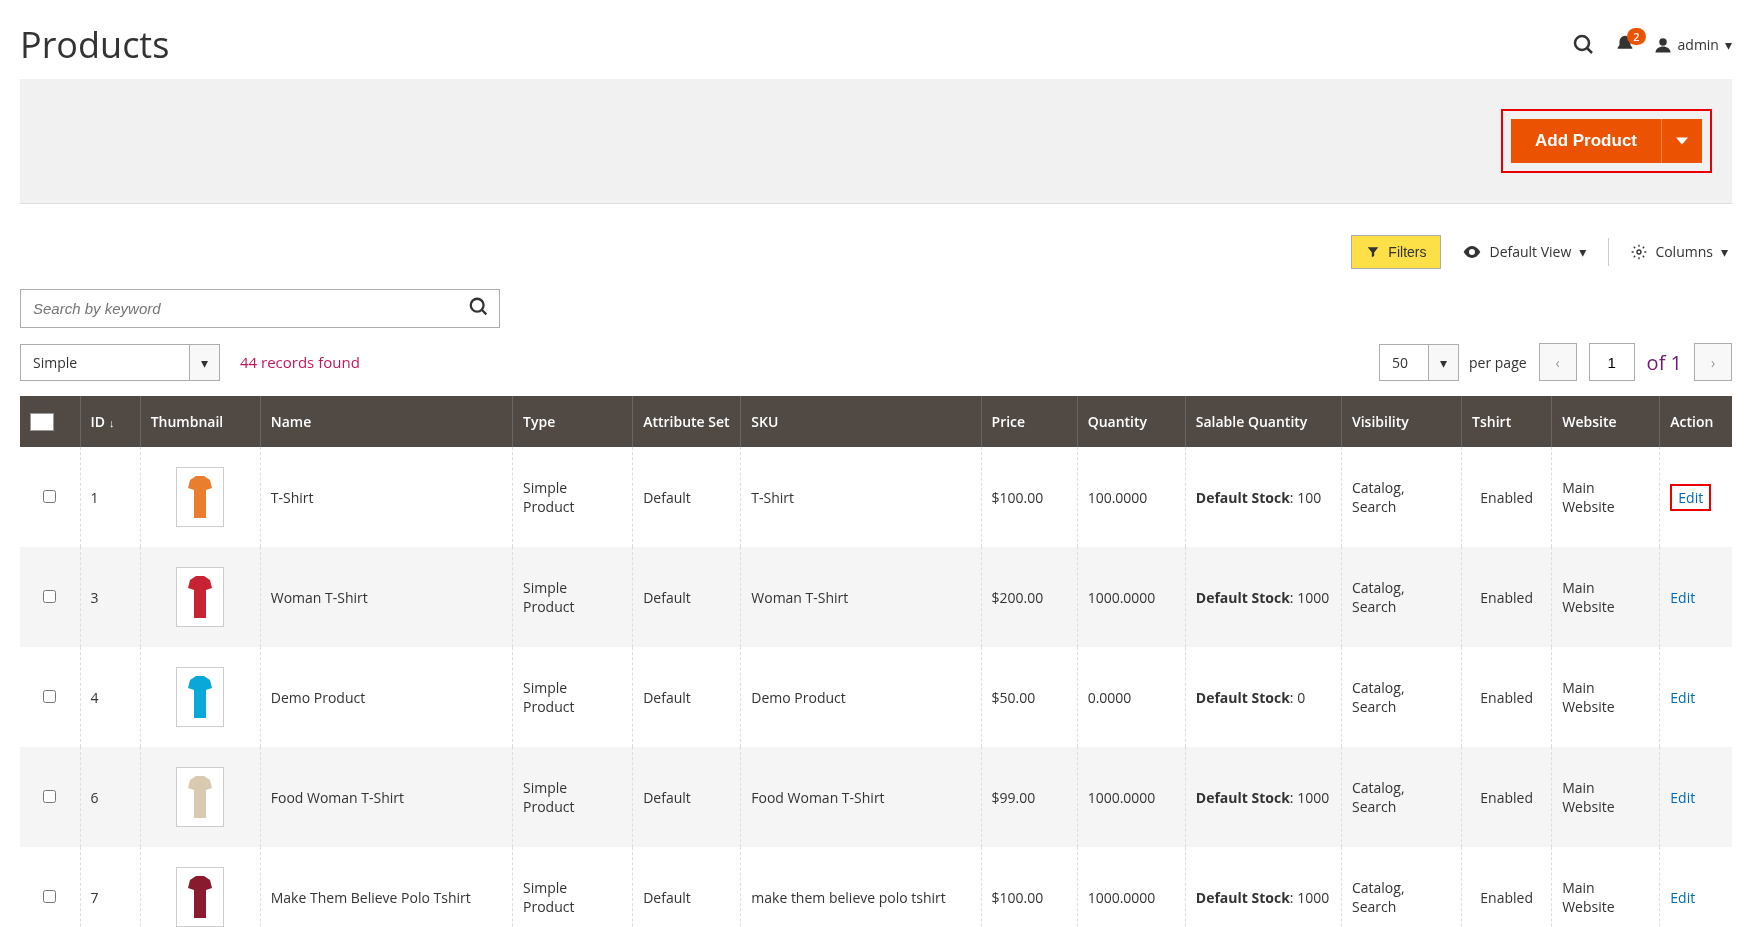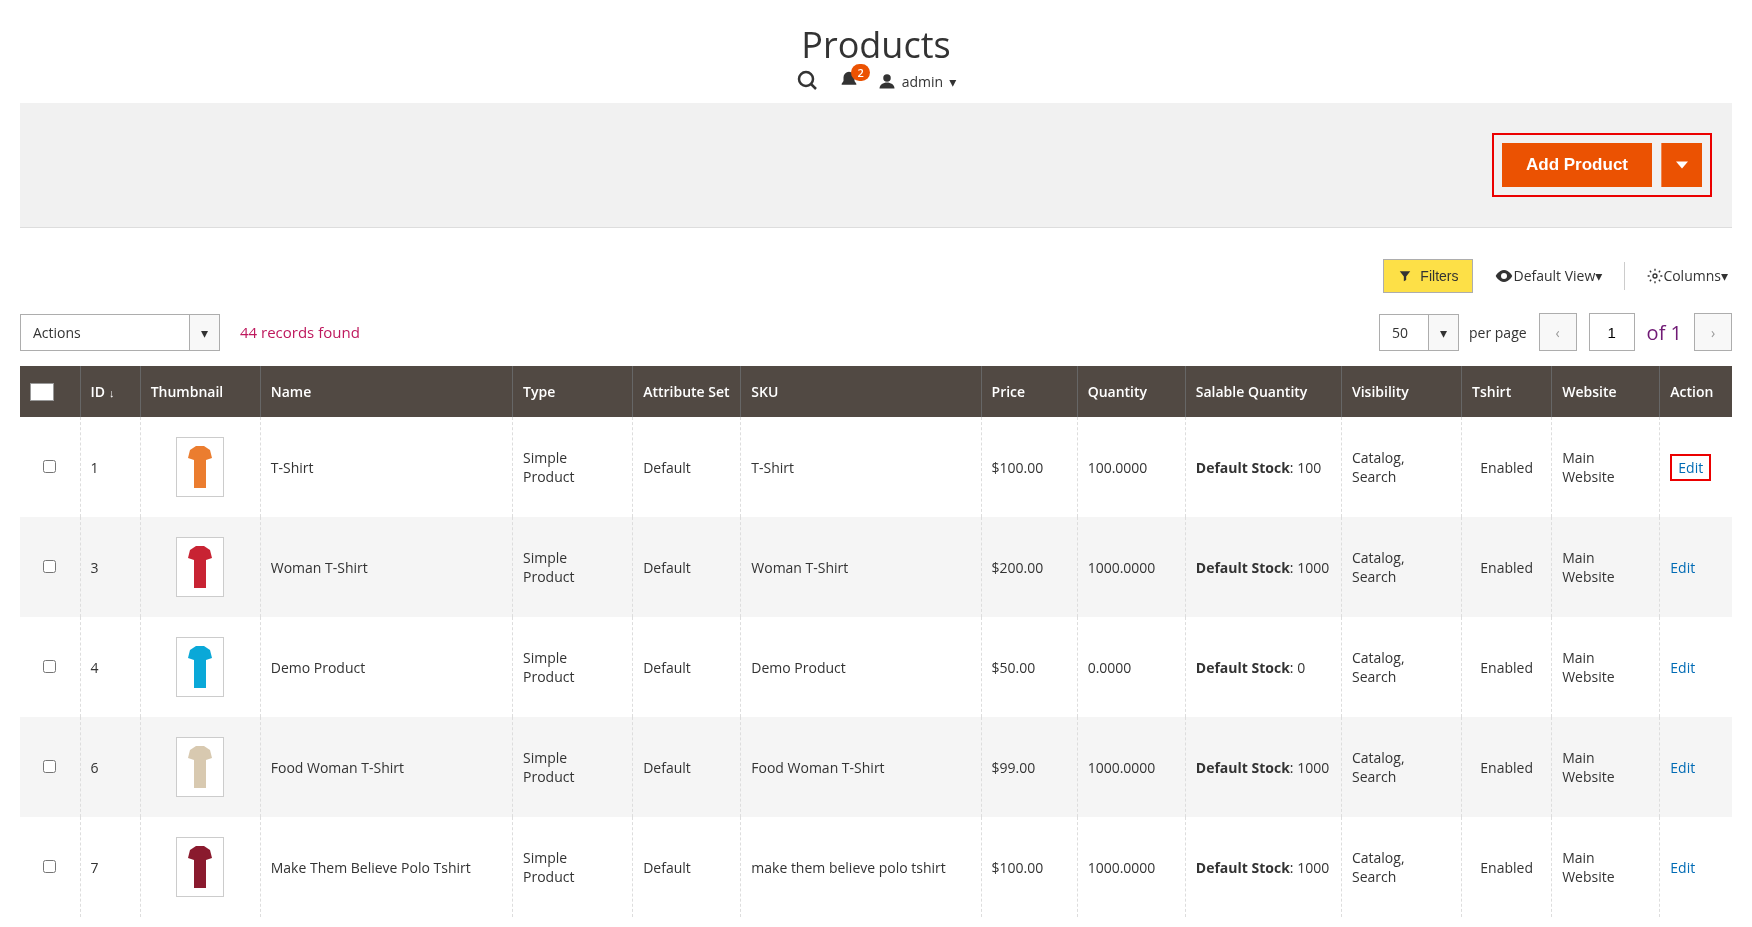--- a/index.html
+++ b/index.html
@@ -1,31 +1,31 @@
 <!DOCTYPE html>
 <html><head>
 <meta charset="utf-8">
 <style>
 * { box-sizing: border-box; margin: 0; padding: 0; }
 body { font-family: 'Open Sans', Arial, sans-serif; font-size: 14px; color: #333; background: #fff; }
 .page { padding: 0 20px 20px 20px; }
-.header-row { display: flex; justify-content: space-between; align-items: center; padding: 20px 0 10px 0; flex-direction: column; }
+.header-row { display: flex; justify-content: space-between; align-items: center; padding: 20px 0 10px 0; }
 .page-title { font-size: 36px; font-weight: 400; color: #333; }
 .header-icons { display: flex; align-items: center; gap: 18px; }
 .icon-wrap { position: relative; cursor: pointer; display: flex; align-items: center; }
 .badge { position: absolute; top: -6px; right: -10px; background: #eb5202; color: #fff; border-radius: 10px; font-size: 11px; padding: 1px 6px; font-weight: 600; }
 .user-menu { display: flex; align-items: center; gap: 6px; cursor: pointer; font-size: 14px; }
 .action-bar { background: #f1f1f1; padding: 30px 20px; display: flex; justify-content: flex-end; margin-bottom: 30px; border-bottom: 1px solid #ddd;}
-.add-btn-wrap { display: flex; border: 2px solid #eb0000; padding: 8px; gap: 9px; }
+.add-btn-wrap { display: flex; border: 2px solid #eb0000; padding: 8px; }
 .add-btn { background: #eb5202; color: #fff; border: none; font-size: 17px; font-weight: 600; padding: 12px 24px; cursor: pointer; }
 .add-btn-toggle { background: #eb5202; border: none; border-left: 1px solid rgba(255,255,255,0.3); padding: 0 14px; cursor: pointer; display: flex; align-items: center; justify-content: center; }
 .controls-row { display: flex; justify-content: flex-end; gap: 18px; align-items: center; margin-bottom: 20px; }
 .ctrl-btn { background: #fff; border: 1px solid #adadad; padding: 8px 14px; font-size: 14px; cursor: pointer; display: inline-flex; align-items: center; gap: 8px; color: #333;}
 .ctrl-btn.filters-btn { background:#fde047; border:1px solid #adadad;}
-.ctrl-plain { display: inline-flex; align-items: center; gap: 0; cursor: pointer; font-size: 14px; color: #333; padding: 8px 4px;}
+.ctrl-plain { display: inline-flex; align-items: center; gap: 8px; cursor: pointer; font-size: 14px; color: #333; padding: 8px 4px;}
 .divider-v { width: 1px; height: 28px; background: #ccc; }
 .search-row { display: flex; align-items: center; gap: 20px; margin-bottom: 15px; flex-wrap: wrap; }
 .search-box { position: relative; width: 480px; }
 .search-box input { width: 100%; border: 1px solid #adadad; padding: 10px 40px 10px 12px; font-size: 15px; font-style: italic; color: #888;}
 .search-box .sicon { position: absolute; right: 10px; top: 50%; transform: translateY(-50%); }
 .actions-select { display: flex; }
 .actions-select select, .actions-select .sel-label { border: 1px solid #adadad; padding: 8px 12px; font-size: 14px; background: #fff; min-width: 170px;}
 .actions-select .sel-toggle { border: 1px solid #adadad; border-left: none; background: #f8f8f8; width: 30px; display:flex; align-items:center; justify-content:center; cursor:pointer;}
 .records-found { font-size: 15px; color: #be185d;}
 .pager-group { margin-left: auto; display: flex; align-items: center; gap: 12px;}
@@ -123,24 +123,35 @@
     <div class="ctrl-plain">
       <svg width="16" height="16" viewBox="0 0 24 24" fill="none" stroke="#333" stroke-width="2">
           <circle cx="12" cy="12" r="3"></circle>
           <path d="M12 1v3m0 16v3M4.2 4.2l2.1 2.1m11.4 11.4l2.1 2.1M1 12h3m16 0h3M4.2 19.8l2.1-2.1m11.4-11.4l2.1-2.1"></path>
         </svg>
       <span>Columns</span>
       <span>▾</span>
     </div>
   </div>
 
+  <div class="search-row">
+    <div class="search-box">
+      <input type="text" placeholder="Search by keyword" style="">
+      <span class="sicon">
+        <svg width="22" height="22" viewBox="0 0 24 24" fill="none" stroke="#333" stroke-width="2.5">
+            <circle cx="10" cy="10" r="7"></circle>
+            <line x1="20" y1="20" x2="15" y2="15"></line>
+          </svg>
+      </span>
+    </div>
+  </div>
 
   <div class="search-row">
     <div class="actions-select">
-      <div class="sel-label">Actions</div>
+      <div class="sel-label">Simple</div>
       <div class="sel-toggle">▾</div>
     </div>
     <div class="records-found">44 records found</div>
 
     <div class="pager-group">
       <div class="perpage">
         <div style="display:flex;">
           <div class="pp-val">50</div>
           <div class="pp-toggle">▾</div>
         </div>

